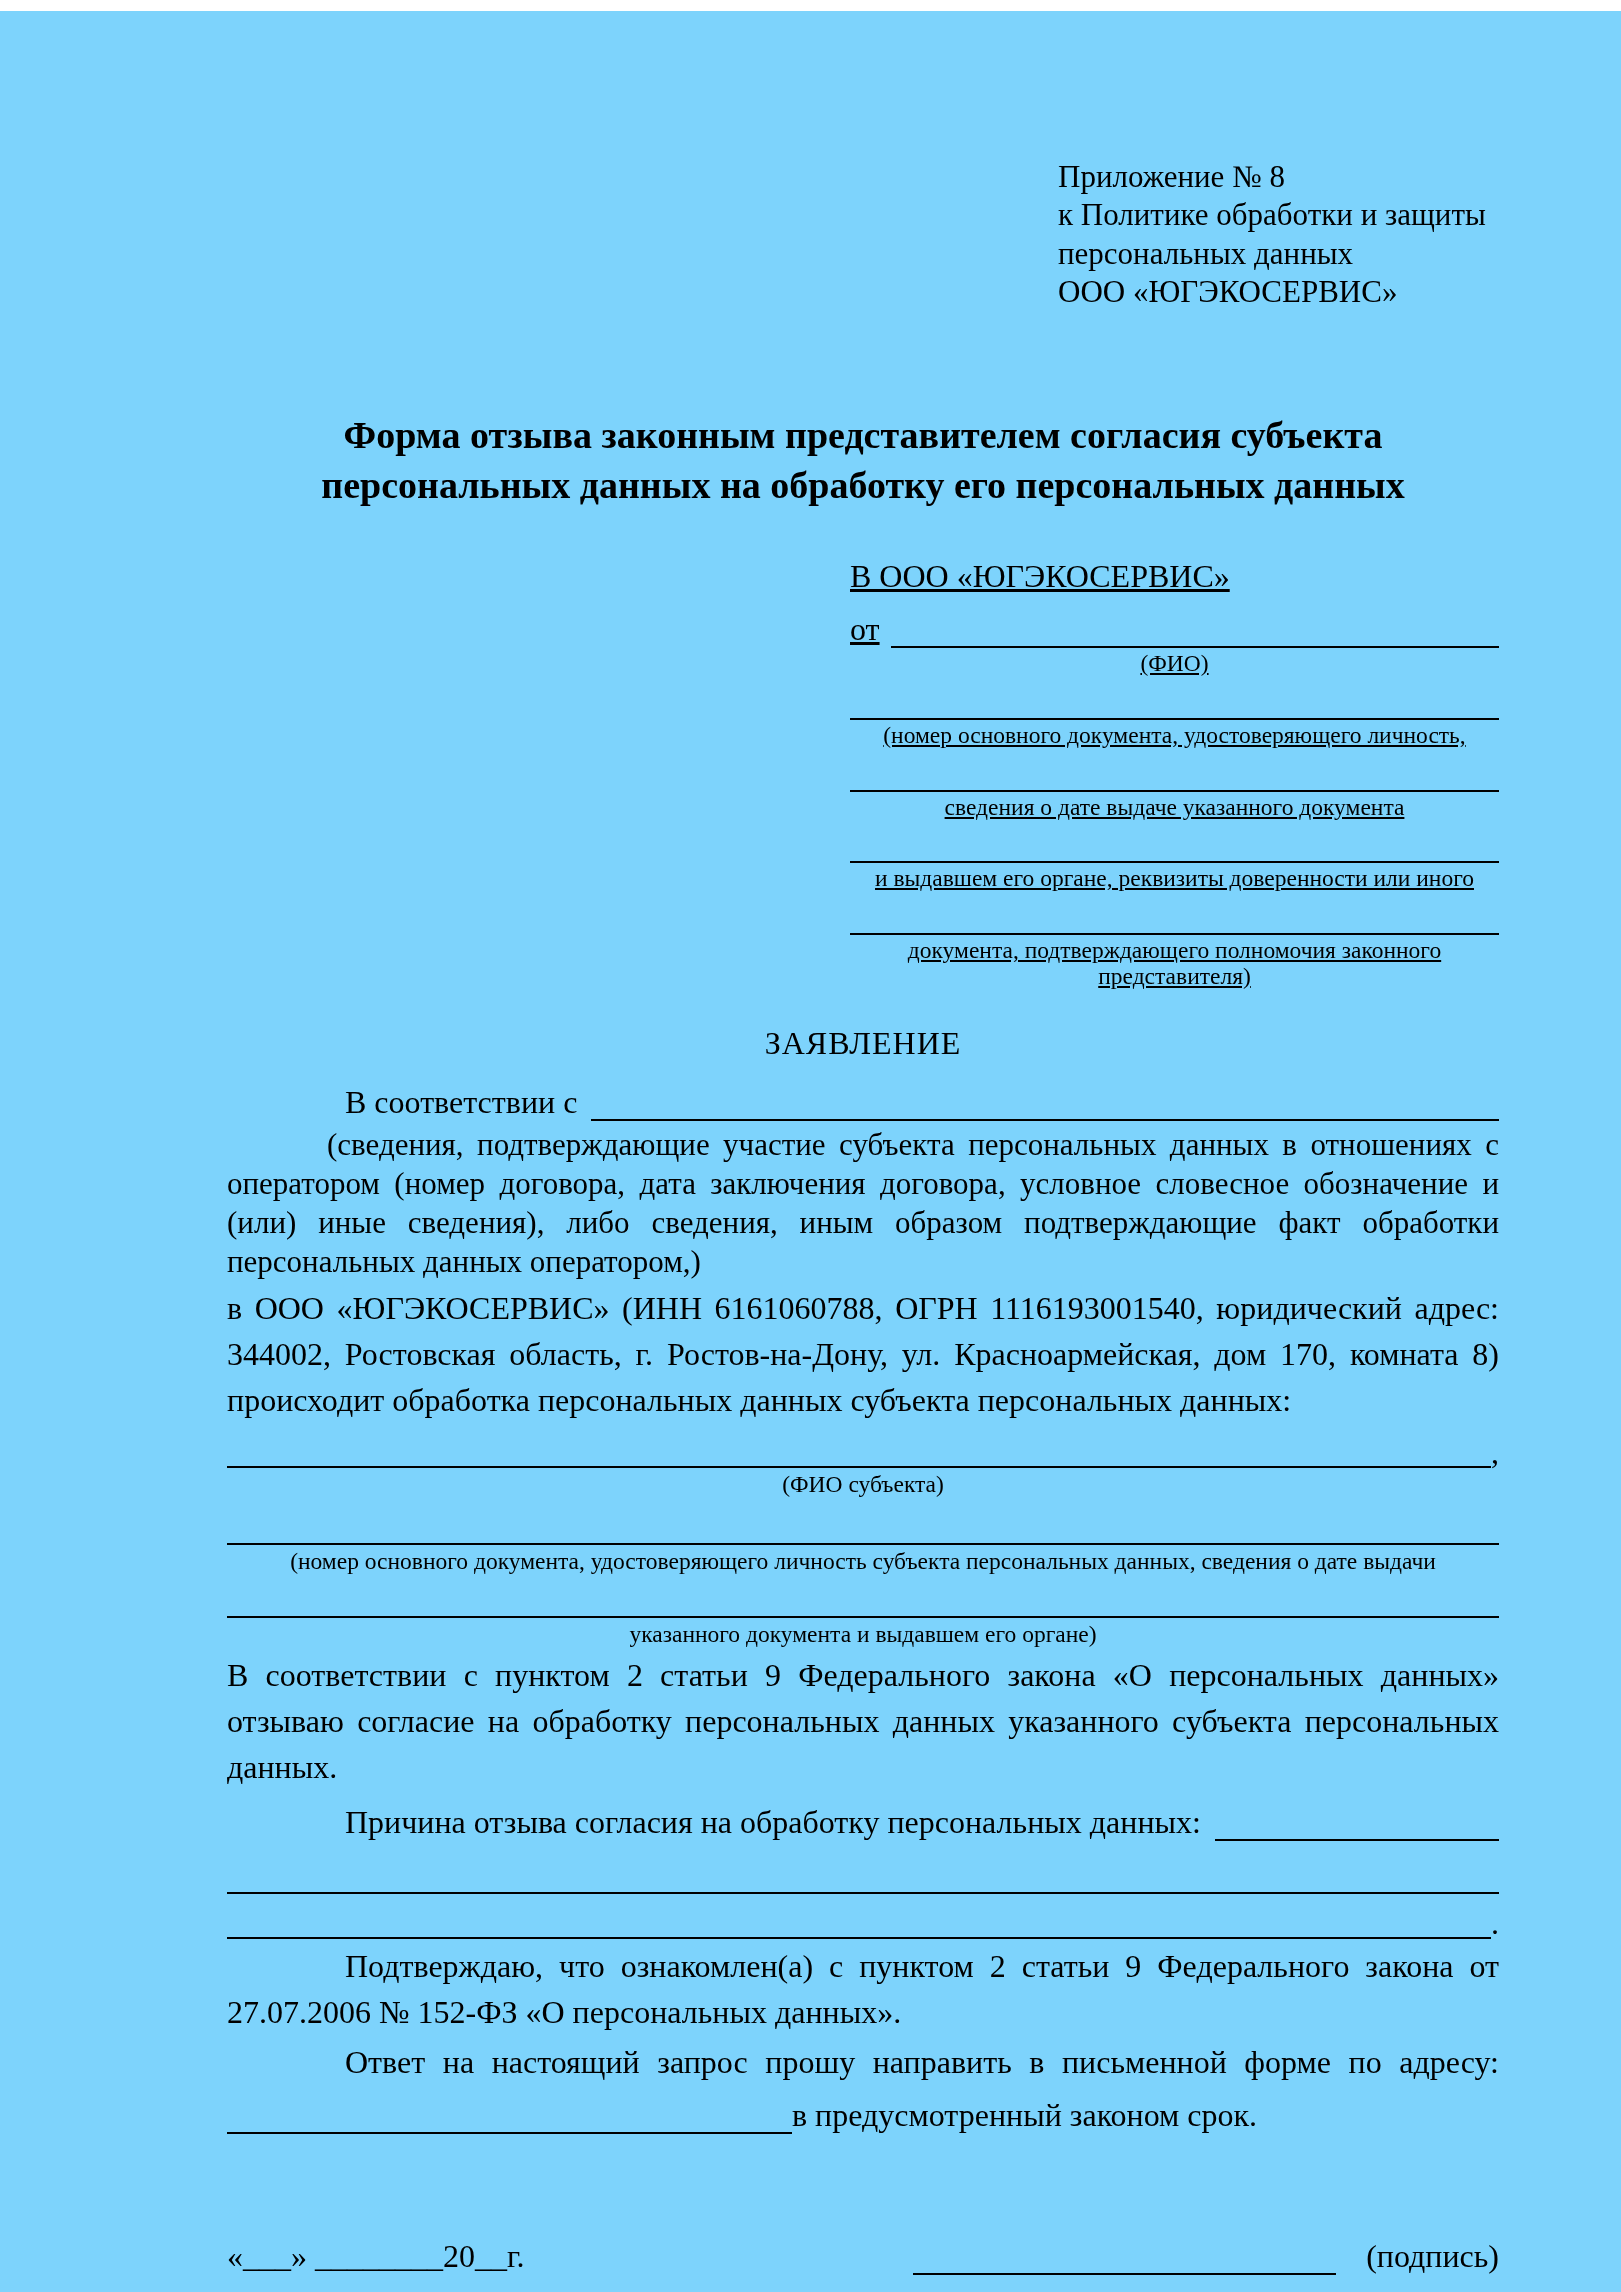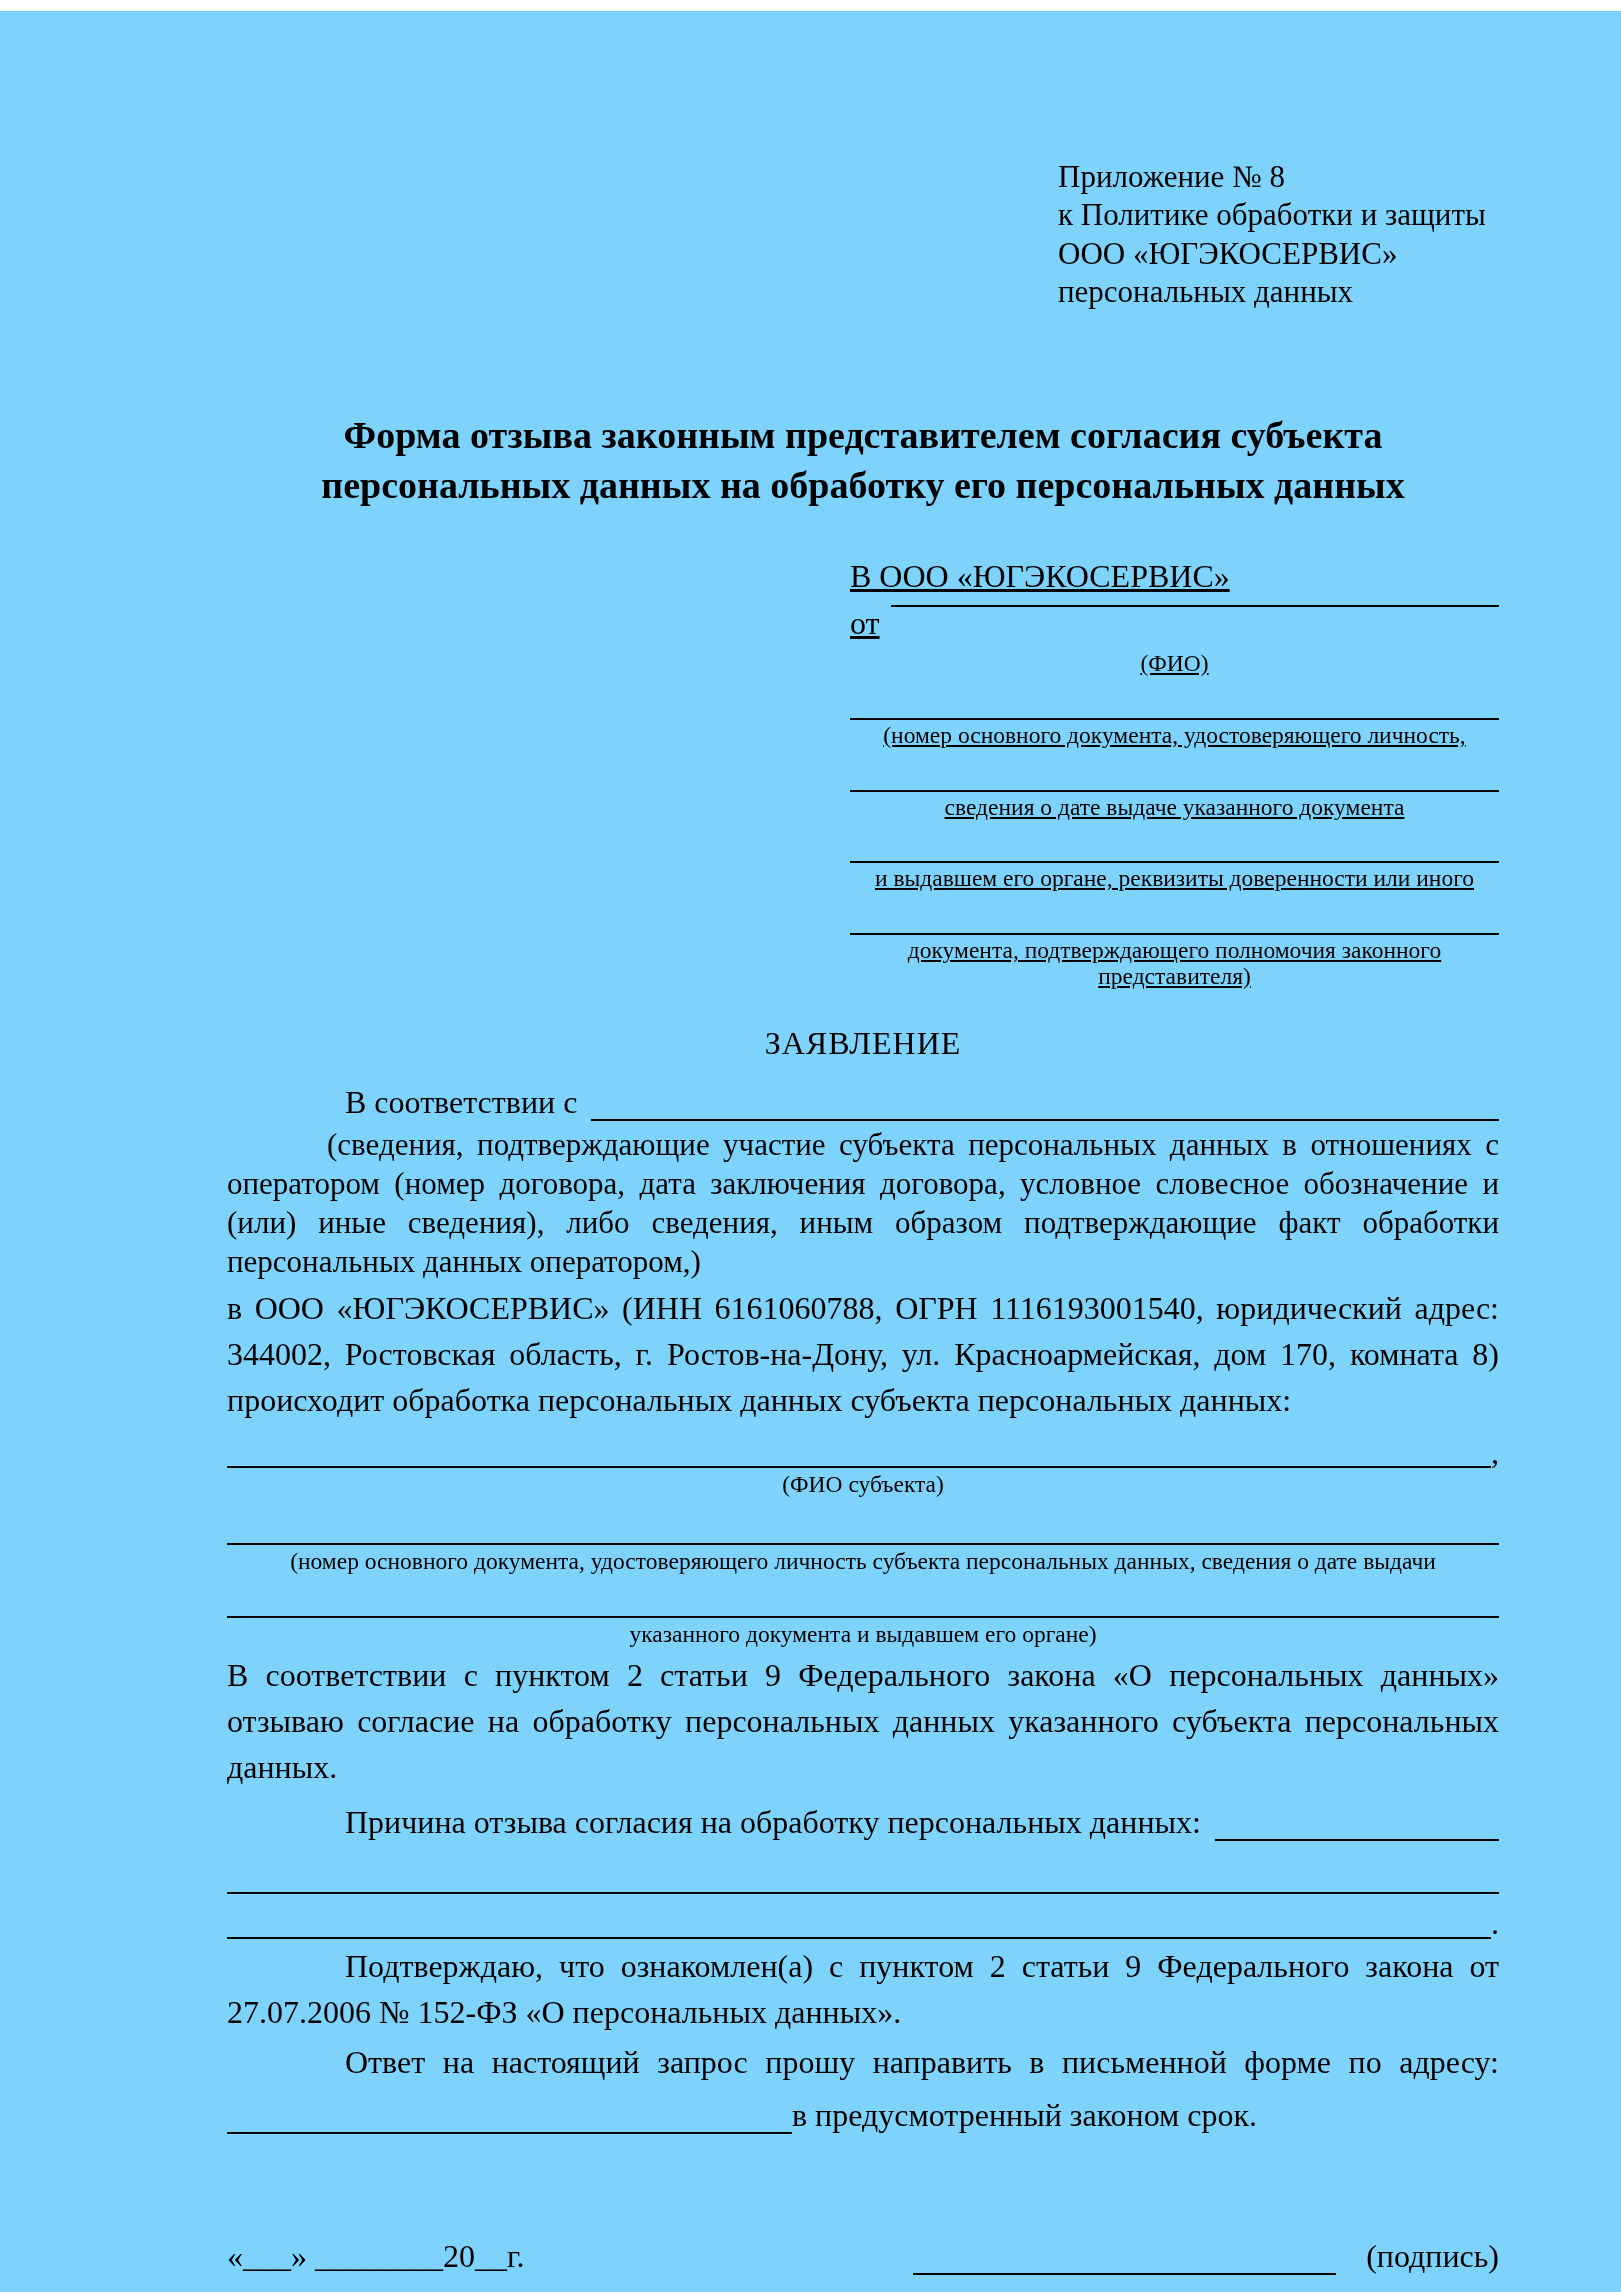--- a/index.html
+++ b/index.html
@@ -32,21 +32,21 @@
     margin-top: 98px;
     text-align: center;
     font-weight: bold;
     font-size: 38px;
     line-height: 1.32;
   }
 
   
   .addr { margin-left: 623px; margin-top: 47px; width: 649px; text-decoration: underline; }
   .addr-org { line-height: 1.2; }
-  .from-row { display: flex; align-items: flex-start; margin-top: 9.8px; height: 43px; }
+  .from-row { display: flex; align-items: flex-end; margin-top: 9.8px; height: 43px; }
   .from-row .lbl { flex: 0 0 auto; }
   .from-row .line { flex: 1 1 auto; margin-left: 11.8px; }
   .line { border-bottom: 2.9px solid #000; }
   .addr-cap { font-size: 23.5px; text-align: center; line-height: 1.1; margin-top: 2.9px; }
   .addr-blank { height: 41px; border-bottom: 2.9px solid #000; }
 
   .zayav { text-align: center; margin-top: 33px; letter-spacing: 1px; line-height: 1.3; }
 
   .accord-row { display: flex; align-items: flex-end; margin-top: 9.8px; height: 47px; }
   .accord-row .lbl { flex: 0 0 auto; margin-left: 118px; }
@@ -91,22 +91,22 @@
 </style>
 </head>
 <body>
 
 <div class="page">
   <div class="content">
 
     <div class="header-block">
       <div>Приложение № 8</div>
       <div>к Политике обработки и защиты</div>
+      <div>персональных данных</div>
       <div>ООО «ЮГЭКОСЕРВИС»</div>
-      <div>персональных данных</div>
     </div>
 
     <div class="doc-title">
       <div>Форма отзыва законным представителем согласия субъекта</div>
       <div>персональных данных на обработку его персональных данных</div>
     </div>
 
     <div class="addr">
       <div class="addr-org">В ООО «ЮГЭКОСЕРВИС»</div>
 

